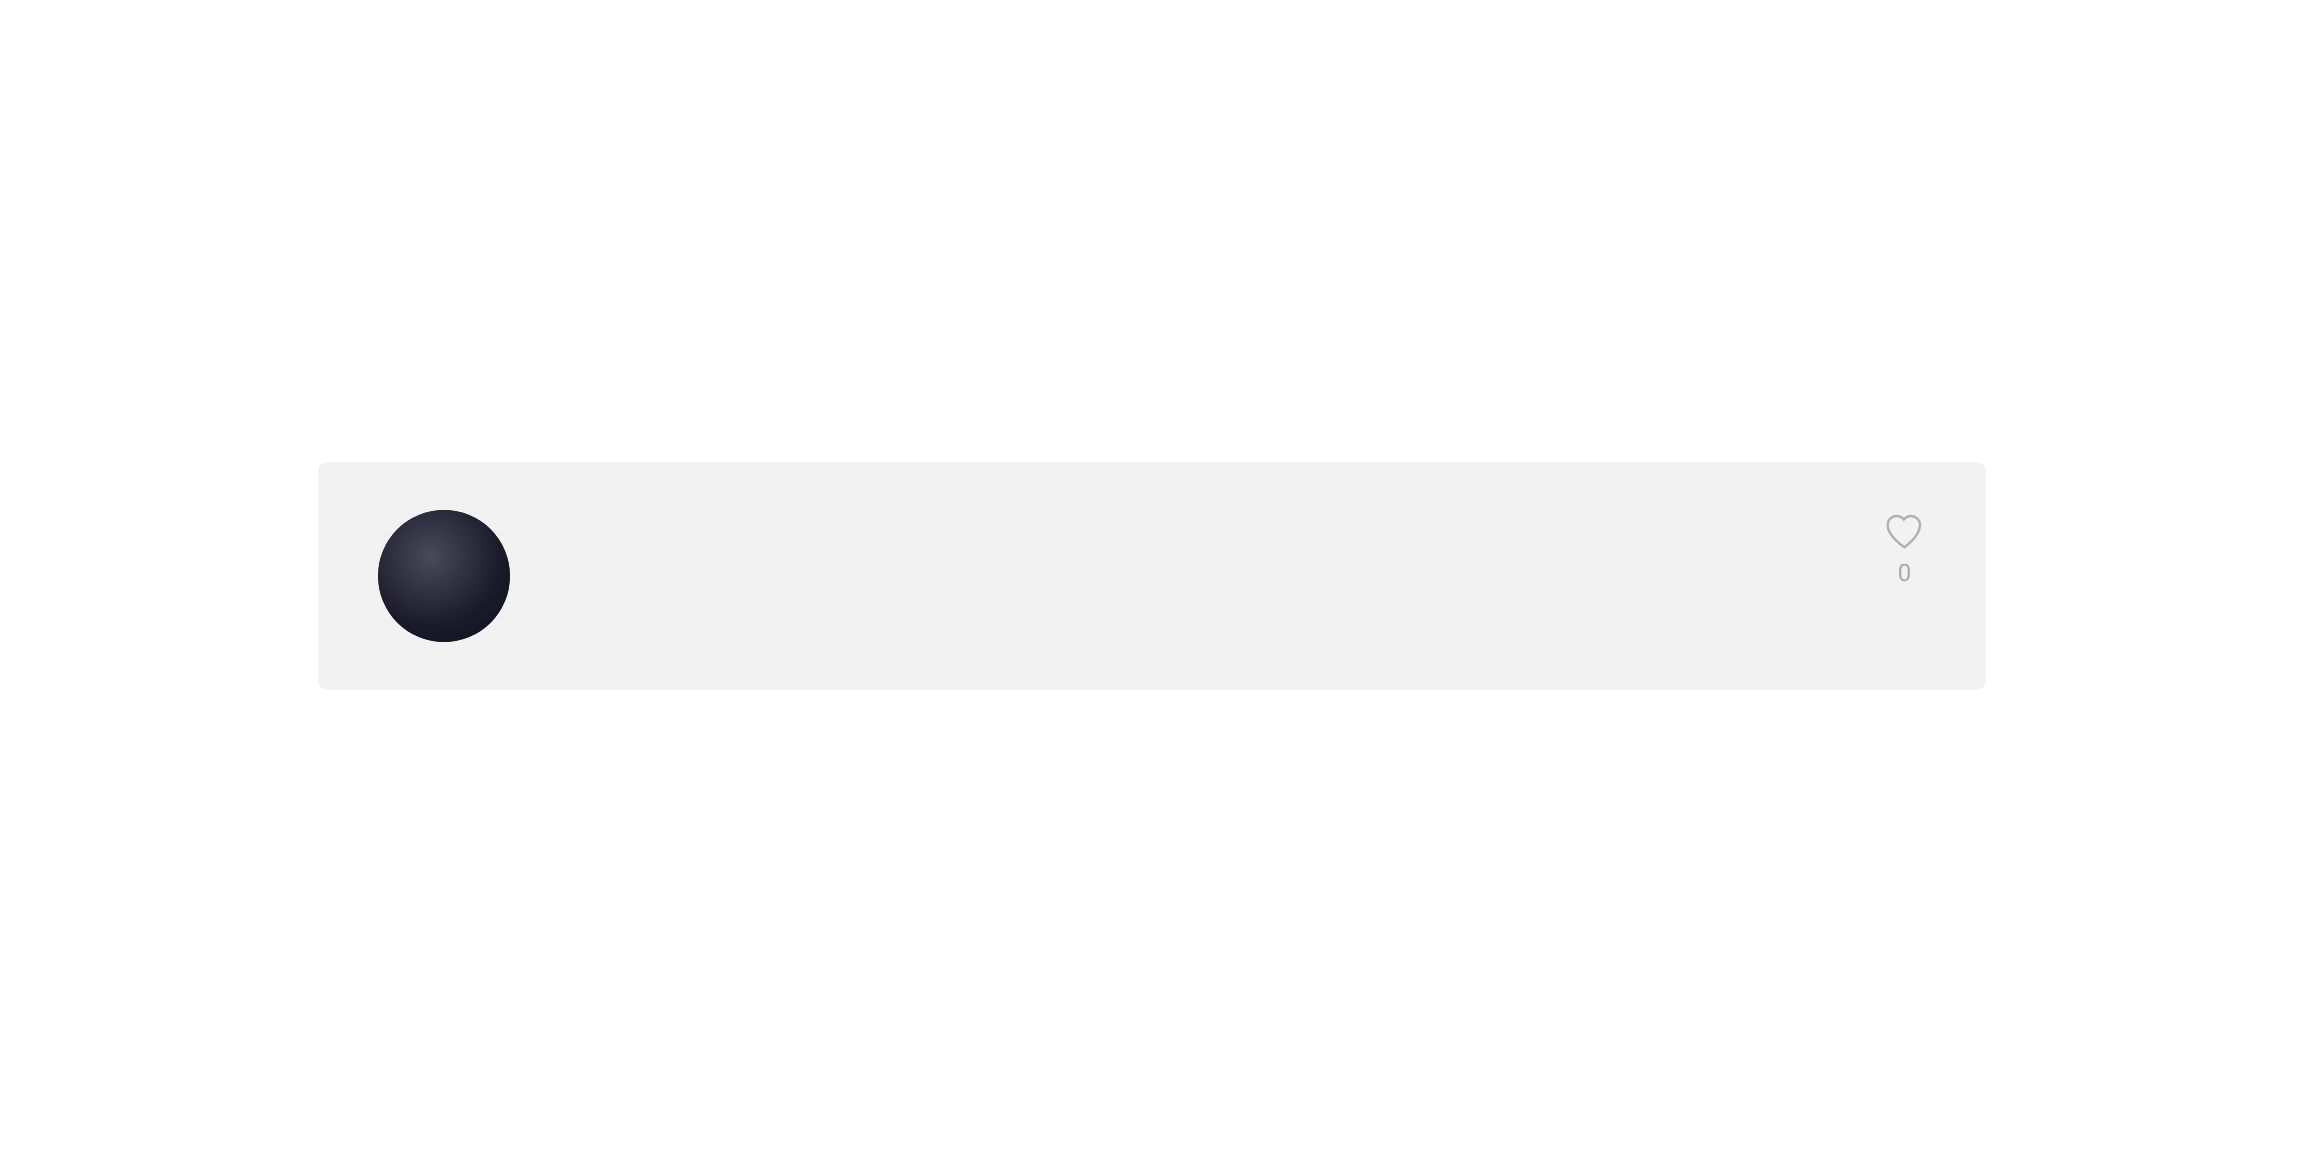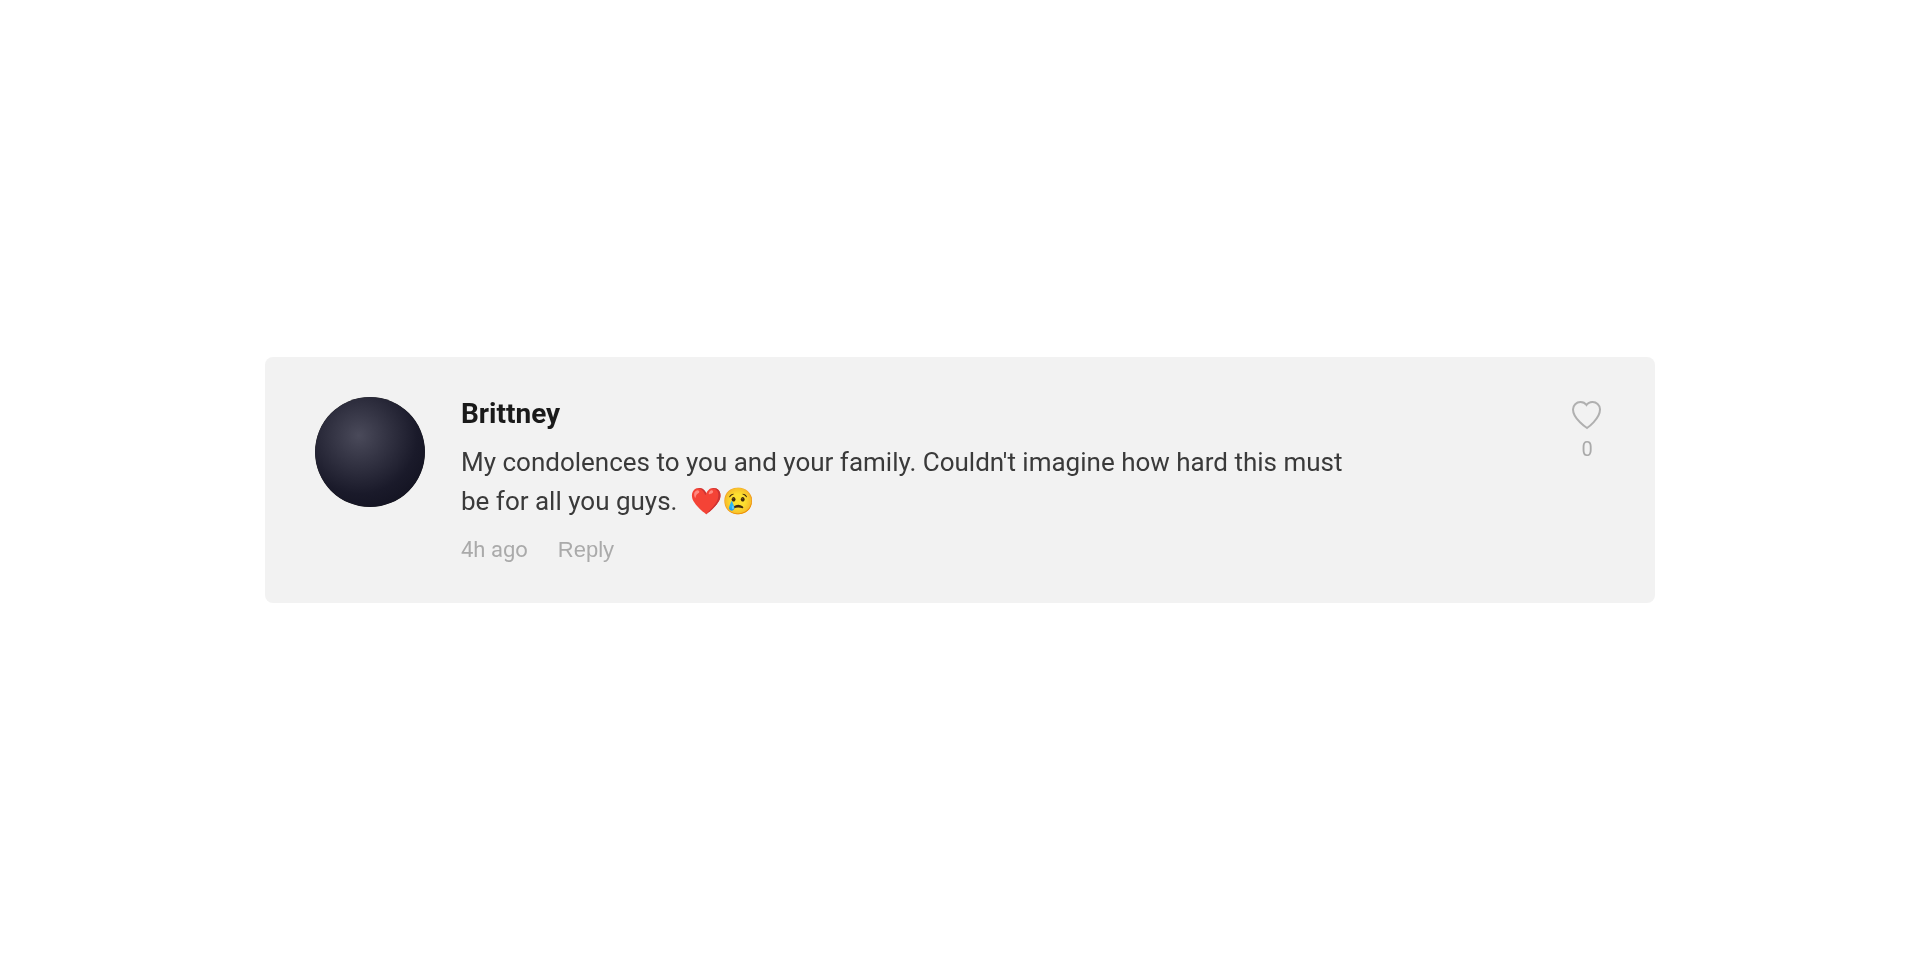--- a/index.html
+++ b/index.html
@@ -122,31 +122,20 @@
 </head>
 <body>
 
 <div class="page-wrapper">
   <div class="comment-card">
 
     <div class="avatar">
       <div class="avatar-placeholder"></div>
     </div>
 
-    <div class="comment-body">
-      <span class="username">Brittney</span>
-      <span class="comment-text">
-        <span>My condolences to you and your family. Couldn't imagine how hard this must be for all you guys.</span>
-        &nbsp;<span>❤️😢</span>
-      </span>
-      <div class="comment-meta">
-        <span class="timestamp">4h ago</span>
-        <button class="reply-btn">Reply</button>
-      </div>
-    </div>
 
     <div class="like-section">
       <svg class="heart-icon" viewBox="0 0 36 36" fill="none" xmlns="http://www.w3.org/2000/svg">
         <path d="M18 31C18 31 4 22 4 12.5C4 8.36 7.36 5 11.5 5C13.97 5 16.17 6.19 17.5 8.03C18.12 7.17 18.96 6.45 19.95 5.93C20.96 5.4 22.08 5.11 23.27 5.04C27.36 4.83 30.87 8.09 31 12.19L31 12.5C31 22 18 31 18 31Z" stroke="#b0b0b0" stroke-width="2" fill="none"></path>
       </svg>
       <span class="like-count">0</span>
     </div>
 
   </div>
 </div>

